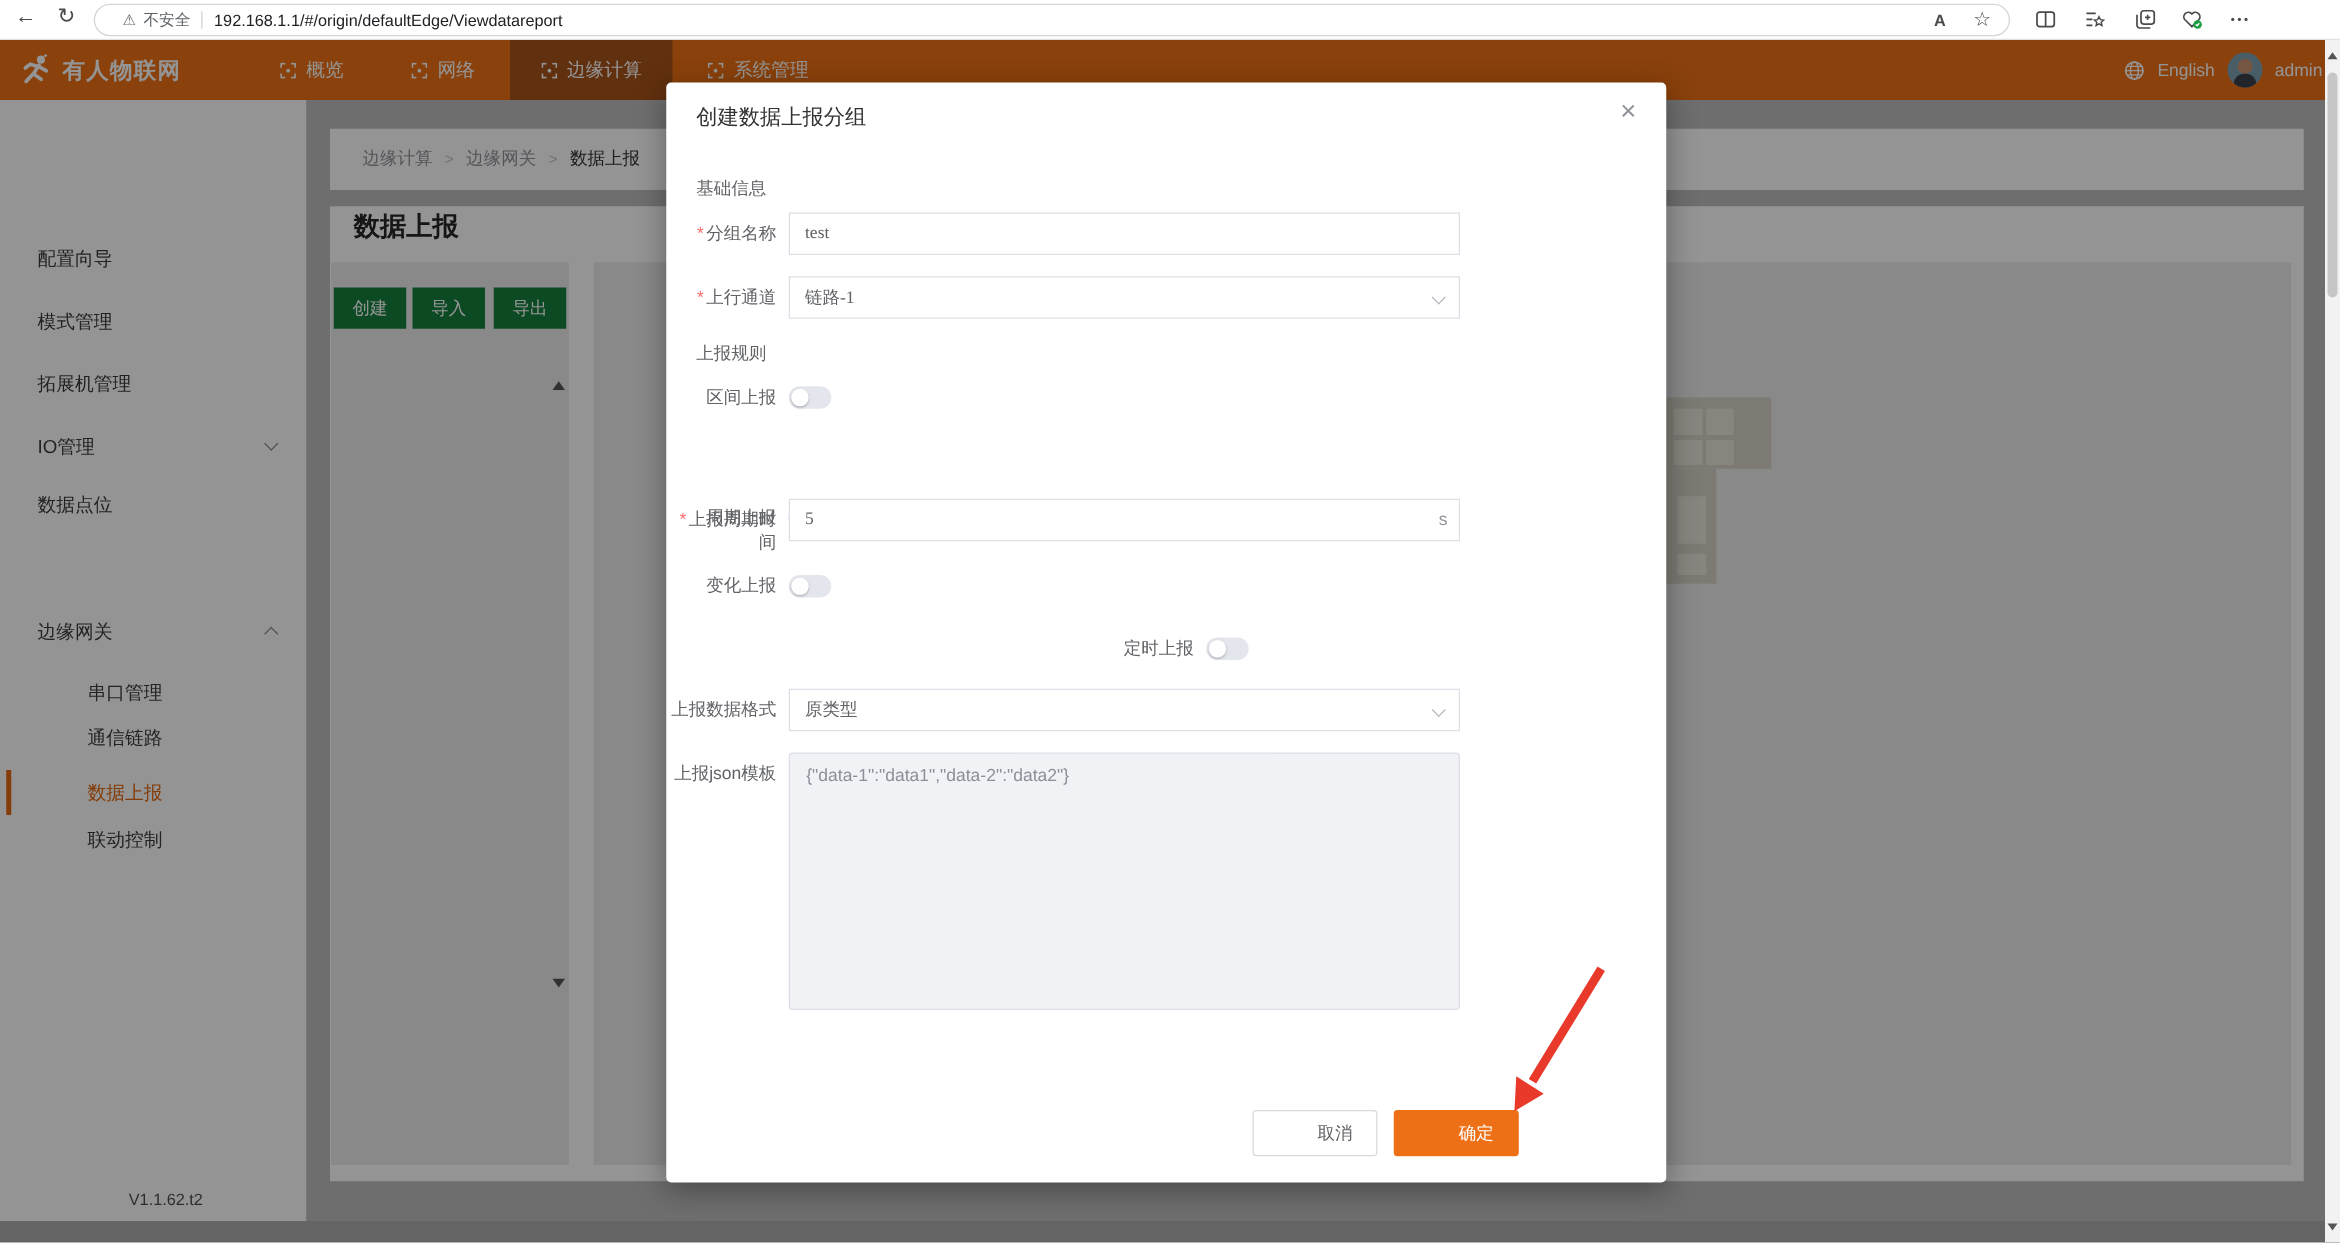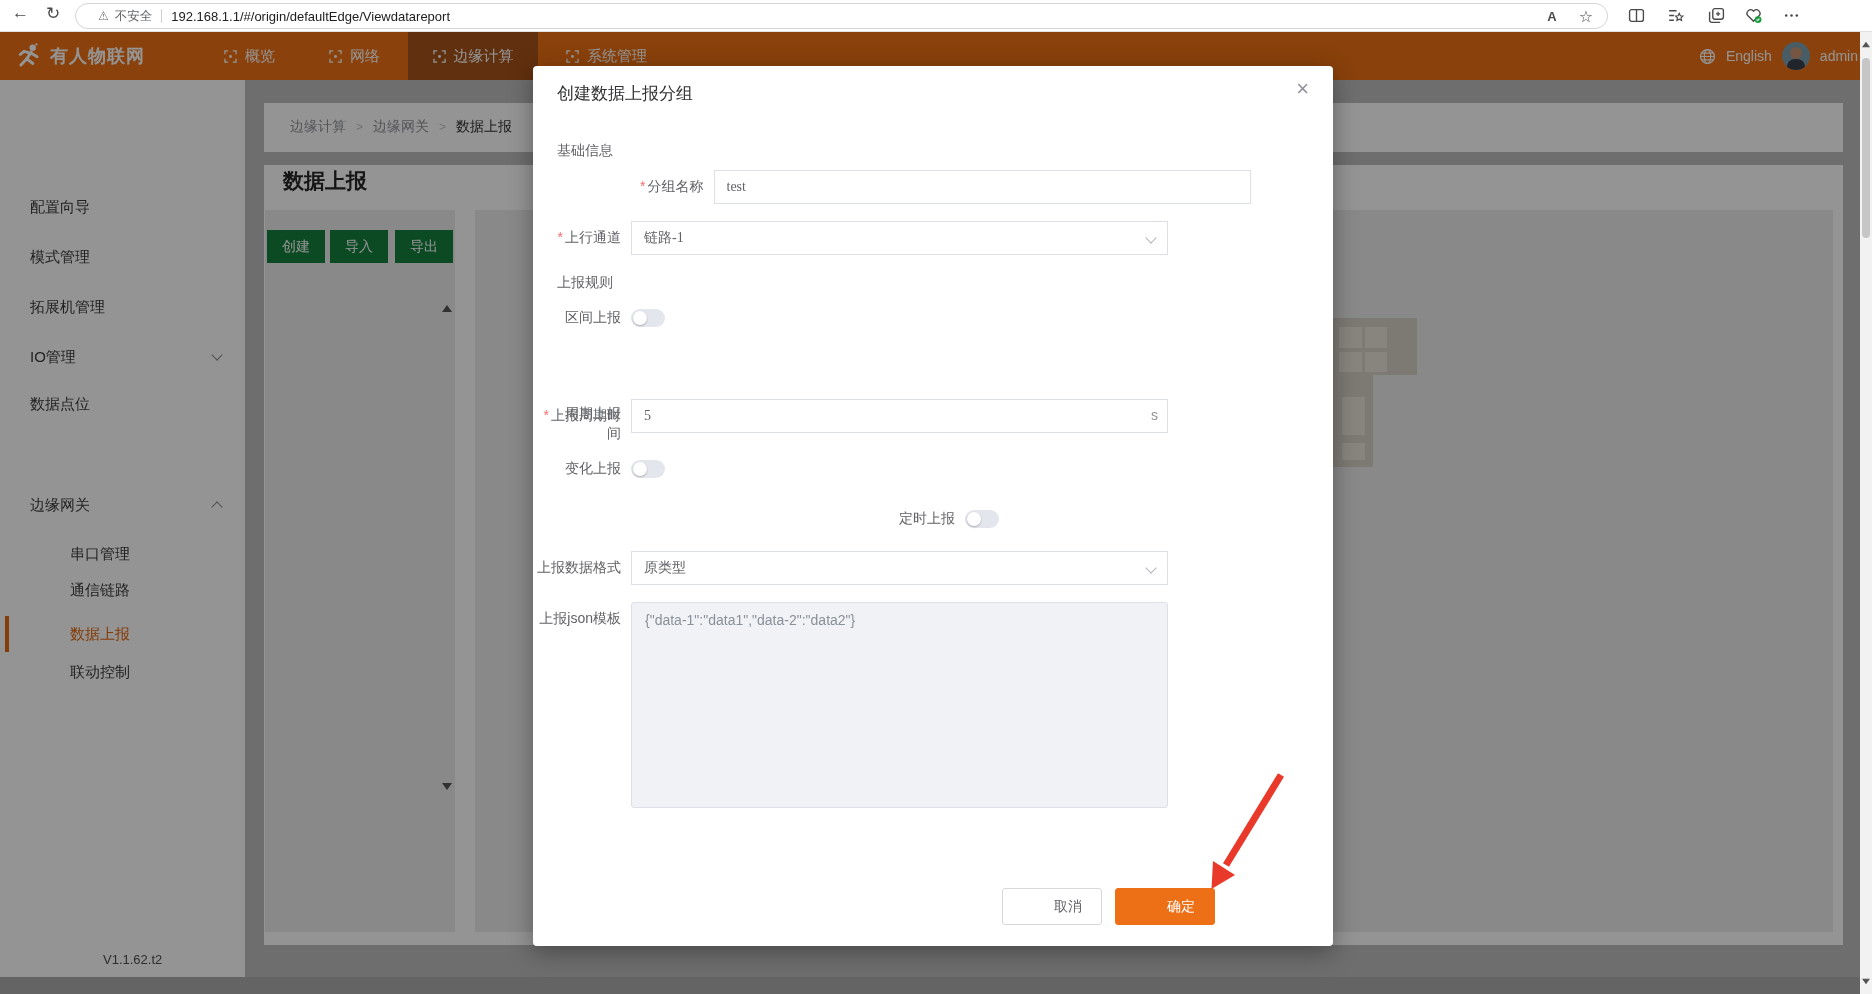--- a/index.html
+++ b/index.html
@@ -236,21 +236,21 @@
   <div class="bottom-strip"></div>
 
   <div class="dim-overlay"></div>
 
   <div class="modal">
     <div class="modal-title">创建数据上报分组</div>
     <div class="modal-close">×</div>
 
     <div class="sect" style="top:76px;">基础信息</div>
 
-    <div class="frow" style="top:104px;justify-content:center;">
+    <div class="frow" style="top:104px;">
       <div class="f-label"><span class="req">*</span><span>分组名称</span></div>
       <div class="f-ctl"><input class="inp" value="test" style=""></div>
     </div>
 
     <div class="frow" style="top:155px;">
       <div class="f-label"><span class="req">*</span><span>上行通道</span></div>
       <div class="f-ctl">
         <input class="inp" readonly="" value="链路-1" style="">
         <span class="sel-chev"></span>
       </div>

